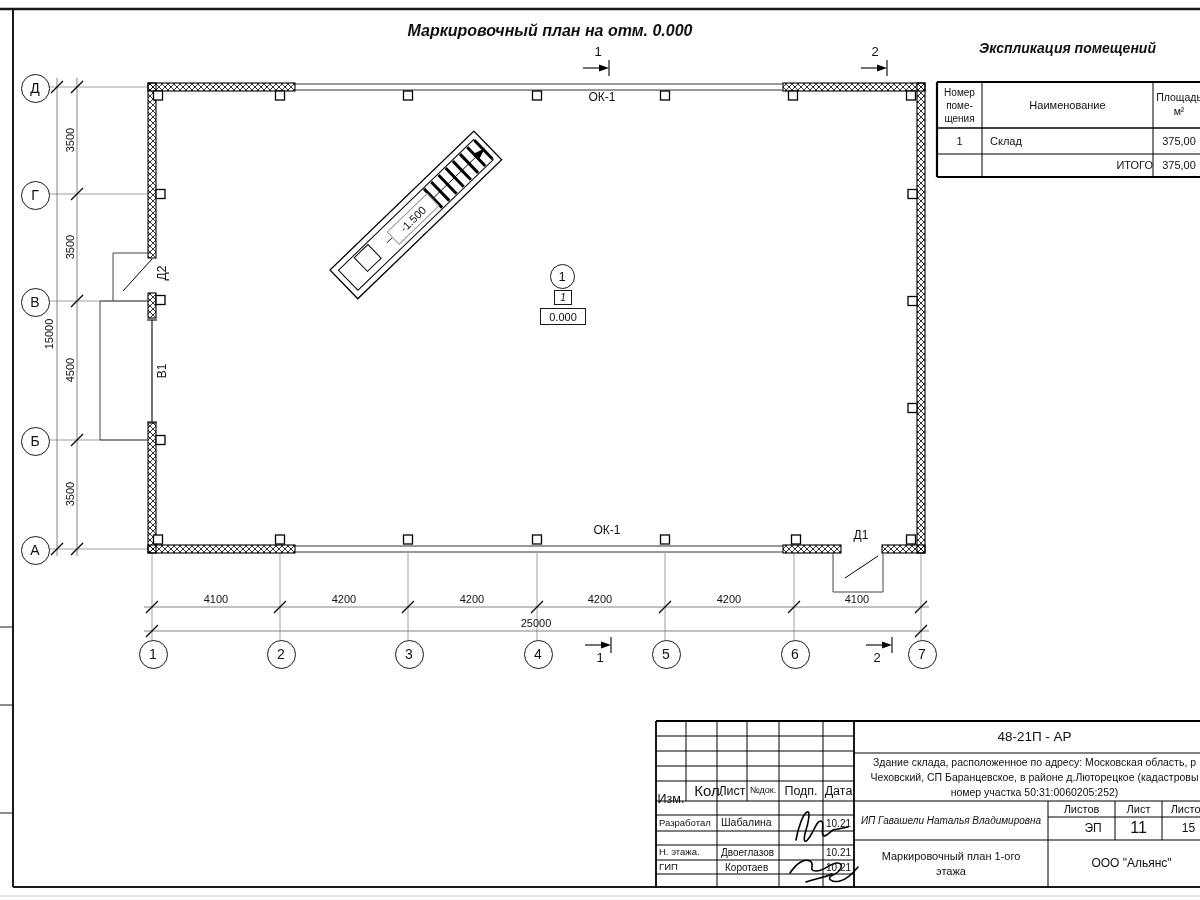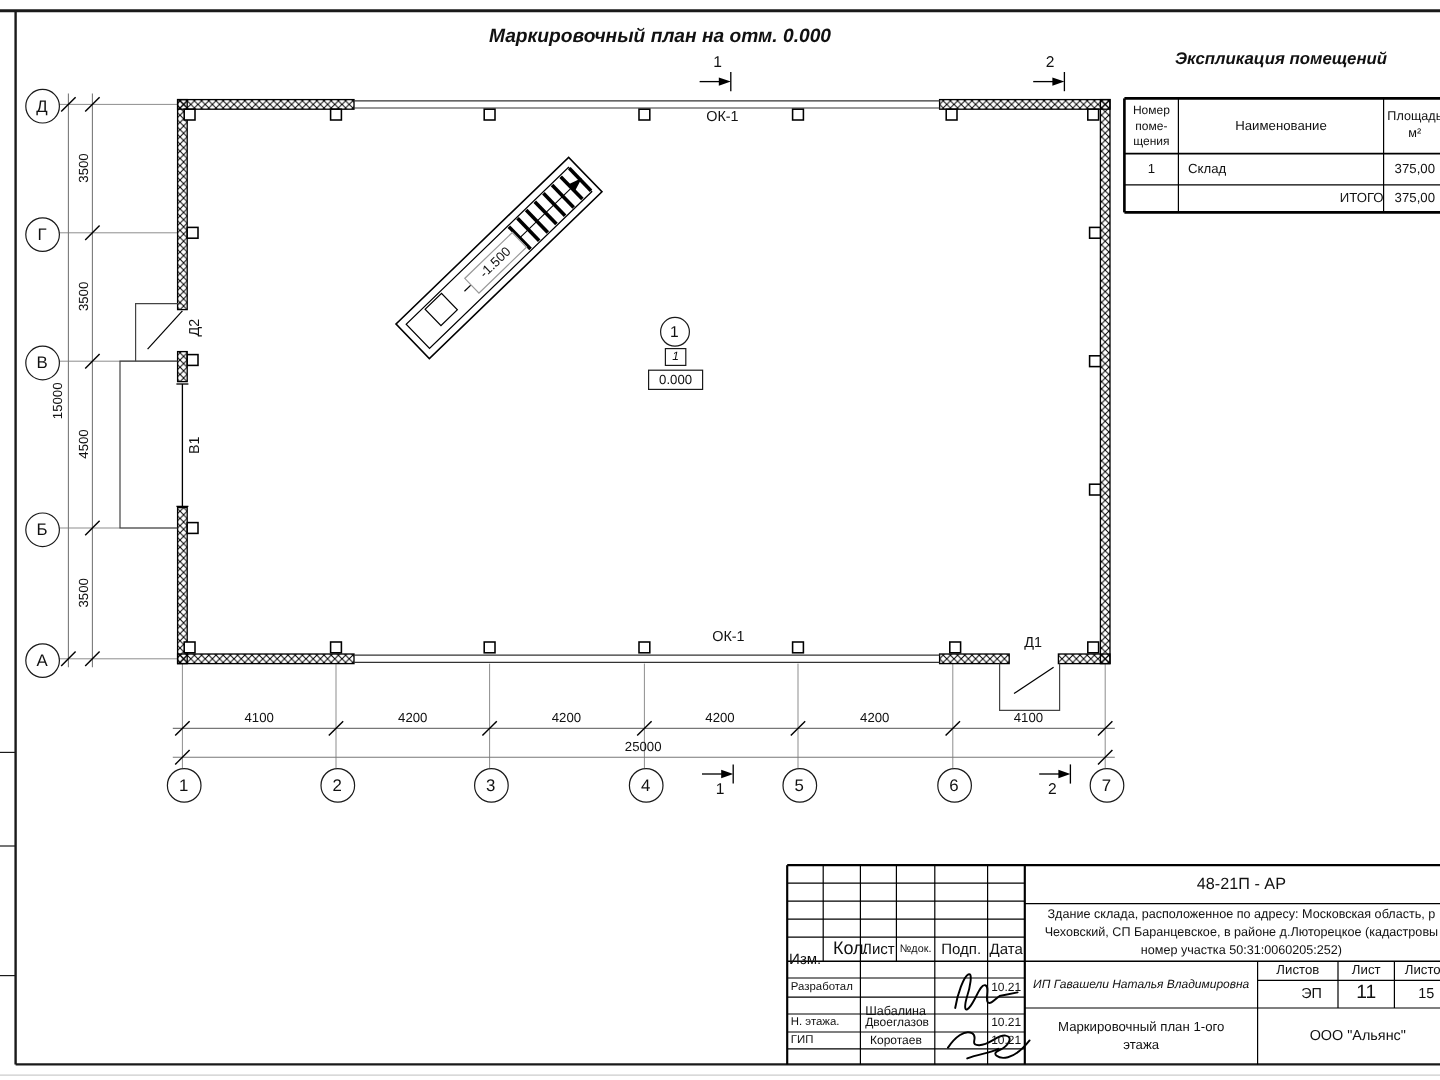--- a/index.html
+++ b/index.html
@@ -305,21 +305,21 @@
 номер участка 50:31:0060205:252)</div>
 
 <div class="t" style="left:656px;top:781px;width:30px;height:37px;font-size:12.5px">Изм.</div>
 <div class="t" style="left:686px;top:781px;width:46px;height:20px;font-size:15px">Кол.</div>
 <div class="t" style="left:717px;top:781px;width:30px;height:20px;font-size:12.5px">Лист</div>
 <div class="t" style="left:747px;top:781px;width:32px;height:20px;font-size:9px">№док.</div>
 <div class="t" style="left:779px;top:781px;width:44px;height:20px;font-size:12.5px">Подп.</div>
 <div class="t" style="left:823px;top:781px;width:31px;height:20px;font-size:12.5px">Дата</div>
 
 <div class="t lt" style="left:659px;top:815px;width:58px;height:16px;font-size:9.5px">Разработал</div>
-<div class="t lt" style="left:721px;top:836px;width:58px;height:16px;font-size:10.5px">Шабалина</div>
+<div class="t lt" style="left:721px;top:815px;width:58px;height:16px;font-size:10.5px">Шабалина</div>
 <div class="t" style="left:823px;top:815px;width:31px;height:16px;font-size:10px">10.21</div>
 <div class="t lt" style="left:659px;top:845px;width:58px;height:15px;font-size:9.5px">Н. этажа.</div>
 <div class="t lt" style="left:721px;top:845px;width:58px;height:15px;font-size:10px">Двоеглазов</div>
 <div class="t" style="left:823px;top:845px;width:31px;height:15px;font-size:10px">10.21</div>
 <div class="t lt" style="left:659px;top:860px;width:58px;height:14px;font-size:9.5px">ГИП</div>
 <div class="t lt" style="left:725px;top:860px;width:68px;height:14px;font-size:10px">Коротаев</div>
 <div class="t" style="left:823px;top:860px;width:31px;height:14px;font-size:10px">10.21</div>
 
 <div class="t it" style="left:854px;top:801px;width:194px;height:39px;font-size:10px">ИП Гавашели Наталья Владимировна</div>
 <div class="t" style="left:1048px;top:801px;width:67px;height:16px;font-size:11px">Листов</div>

